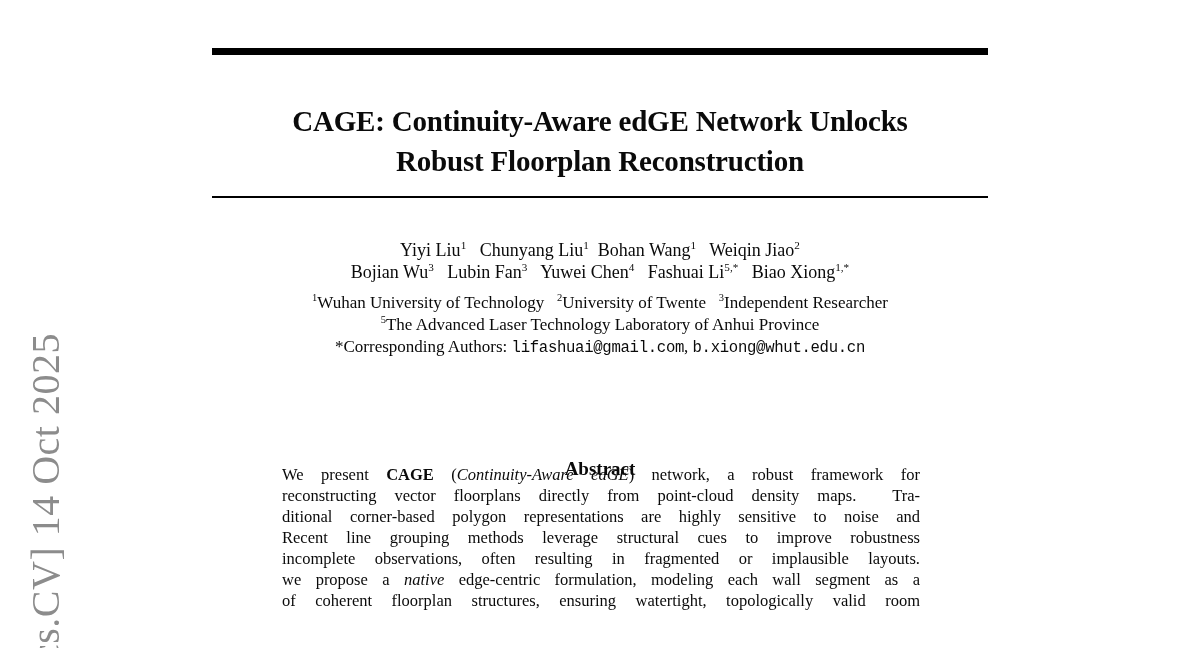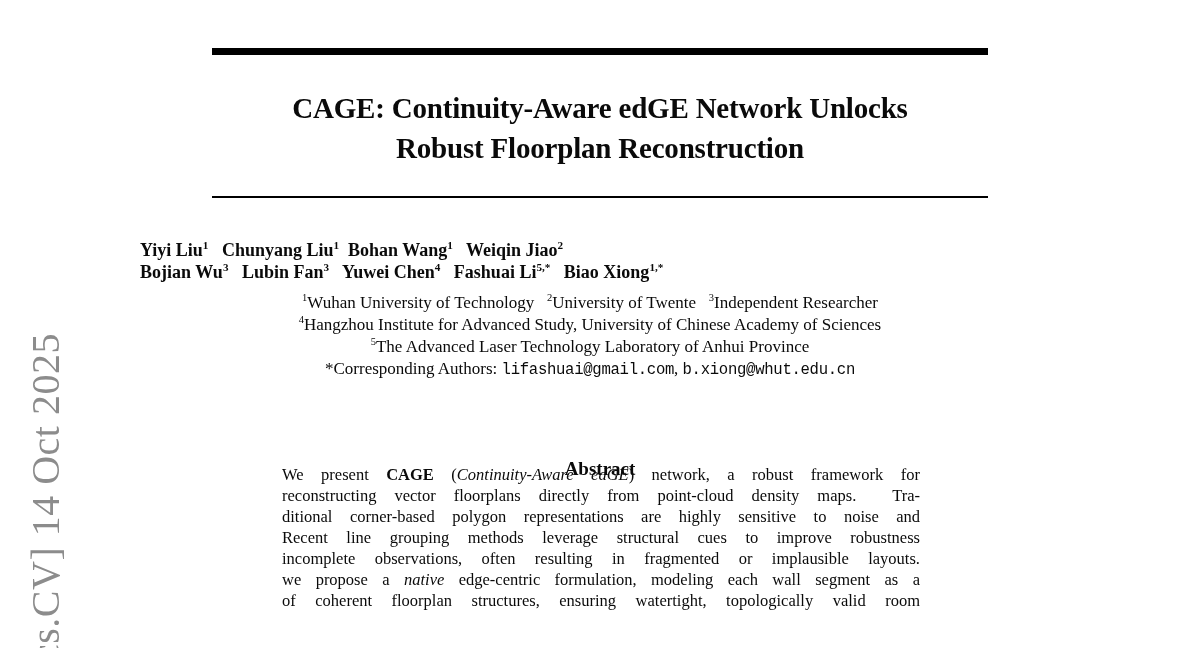--- a/index.html
+++ b/index.html
@@ -44,41 +44,41 @@
     position: absolute;
     left: 212px;
     top: 196px;
     width: 776px;
     height: 2px;
     background: #000000;
   }
   .title-block {
     position: absolute;
     left: 212px;
-    top: 88px;
+    top: 101px;
     width: 776px;
     text-align: center;
     font-weight: bold;
     font-size: 29px;
     line-height: 40px;
     letter-spacing: -0.2px;
   }
   .authors-block {
     position: absolute;
     left: 140px;
     top: 239px;
     width: 920px;
-    text-align: left;
-    font-weight: bold;
+    text-align: center;
+    font-weight: normal;
     font-size: 18px;
     line-height: 22px;
   }
   .affil-block {
     position: absolute;
-    left: 130px;
+    left: 140px;
     top: 292px;
     width: 920px;
     text-align: center;
     font-size: 17px;
     line-height: 22px;
   }
   sup {
     font-size: 62%;
     line-height: 0;
     vertical-align: super;
@@ -129,21 +129,20 @@
 
   <div class="rule-thin"></div>
 
   <div class="authors-block">
     <div>Yiyi Liu<sup>1</sup>&nbsp;&nbsp; Chunyang Liu<sup>1</sup>&nbsp;&nbsp;Bohan Wang<sup>1</sup>&nbsp;&nbsp; Weiqin Jiao<sup>2</sup></div>
     <div>Bojian Wu<sup>3</sup>&nbsp;&nbsp; Lubin Fan<sup>3</sup>&nbsp;&nbsp; Yuwei Chen<sup>4</sup>&nbsp;&nbsp; Fashuai Li<sup>5,*</sup>&nbsp;&nbsp; Biao Xiong<sup>1,*</sup></div>
   </div>
 
   <div class="affil-block">
     <div><sup>1</sup>Wuhan University of Technology&nbsp;&nbsp; <sup>2</sup>University of Twente&nbsp;&nbsp; <sup>3</sup>Independent Researcher</div>
-    <div><sup>4</sup>Hangzhou Institute for Advanced Study, University of Chinese Academy of Sciences</div>
     <div><sup>5</sup>The Advanced Laser Technology Laboratory of Anhui Province</div>
     <div>*Corresponding Authors: <span class="tt">lifashuai@gmail.com</span>, <span class="tt">b.xiong@whut.edu.cn</span></div>
   </div>
 
   <div class="abstract-heading">Abstract</div>
 
   <div class="abstract-body">
     <div class="abstract-line">We present <b>CAGE</b> (<i>Continuity-Aware edGE</i>) network, a robust framework for</div>
     <div class="abstract-line">reconstructing vector floorplans directly from point-cloud density maps.&nbsp; Tra-</div>
     <div class="abstract-line">ditional corner-based polygon representations are highly sensitive to noise and</div>

